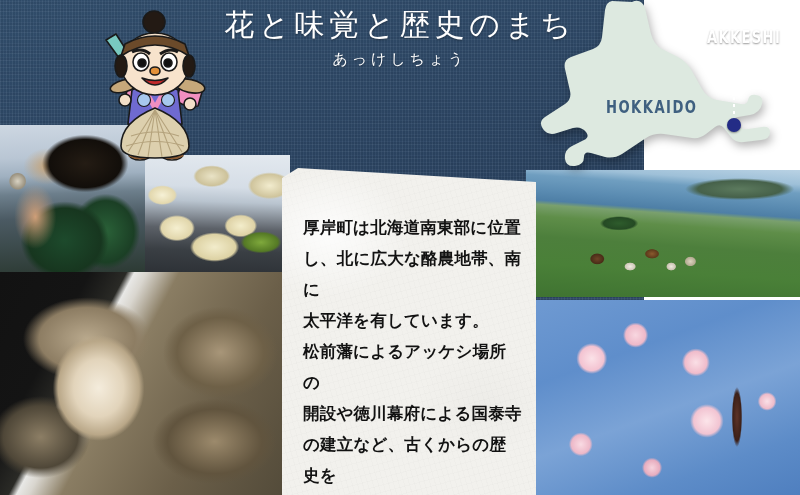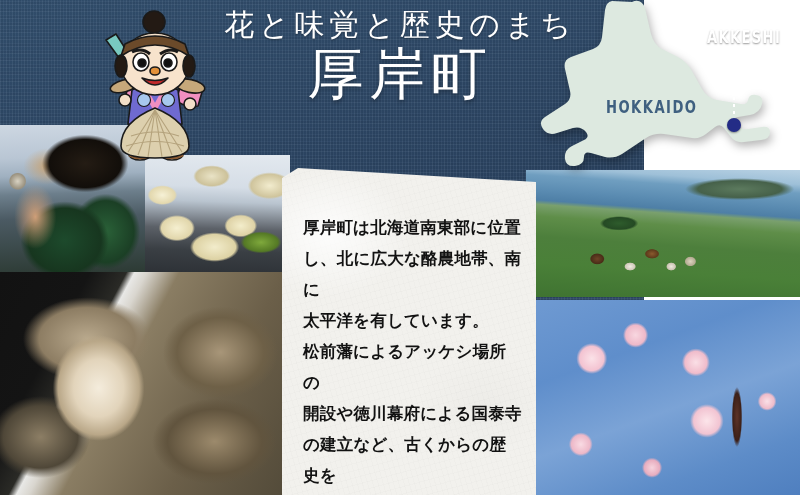--- a/index.html
+++ b/index.html
@@ -147,21 +147,21 @@
 <div id="stage">
 
   <div class="photo" id="ph-lion"></div>
   <div class="photo" id="ph-cheese"></div>
   <div class="photo" id="ph-oyster"></div>
   <div class="photo" id="ph-pasture"></div>
   <div class="photo" id="ph-sakura"></div>
 
   <div id="titleblock">
     <div class="t-tagline">花と味覚と歴史のまち</div>
-    <div class="t-name">厚岸町</div>
+    <div class="t-kana">あっけしちょう</div>
   </div>
 
   <div id="mascot">
     <svg viewBox="0 0 112 170" width="112" height="170">
       <g stroke="#1a1a1a" stroke-width="1.6" stroke-linejoin="round">
 
         <path d="M56 28 L58 46" stroke="#f0efe8" stroke-width="3"></path>
         <circle cx="56" cy="18" r="11" fill="#231a14" stroke="#1a1a1a"></circle>
 
         <path d="M8 36 L18 30 L46 74 L40 80 Z" fill="#79c9c0"></path>

